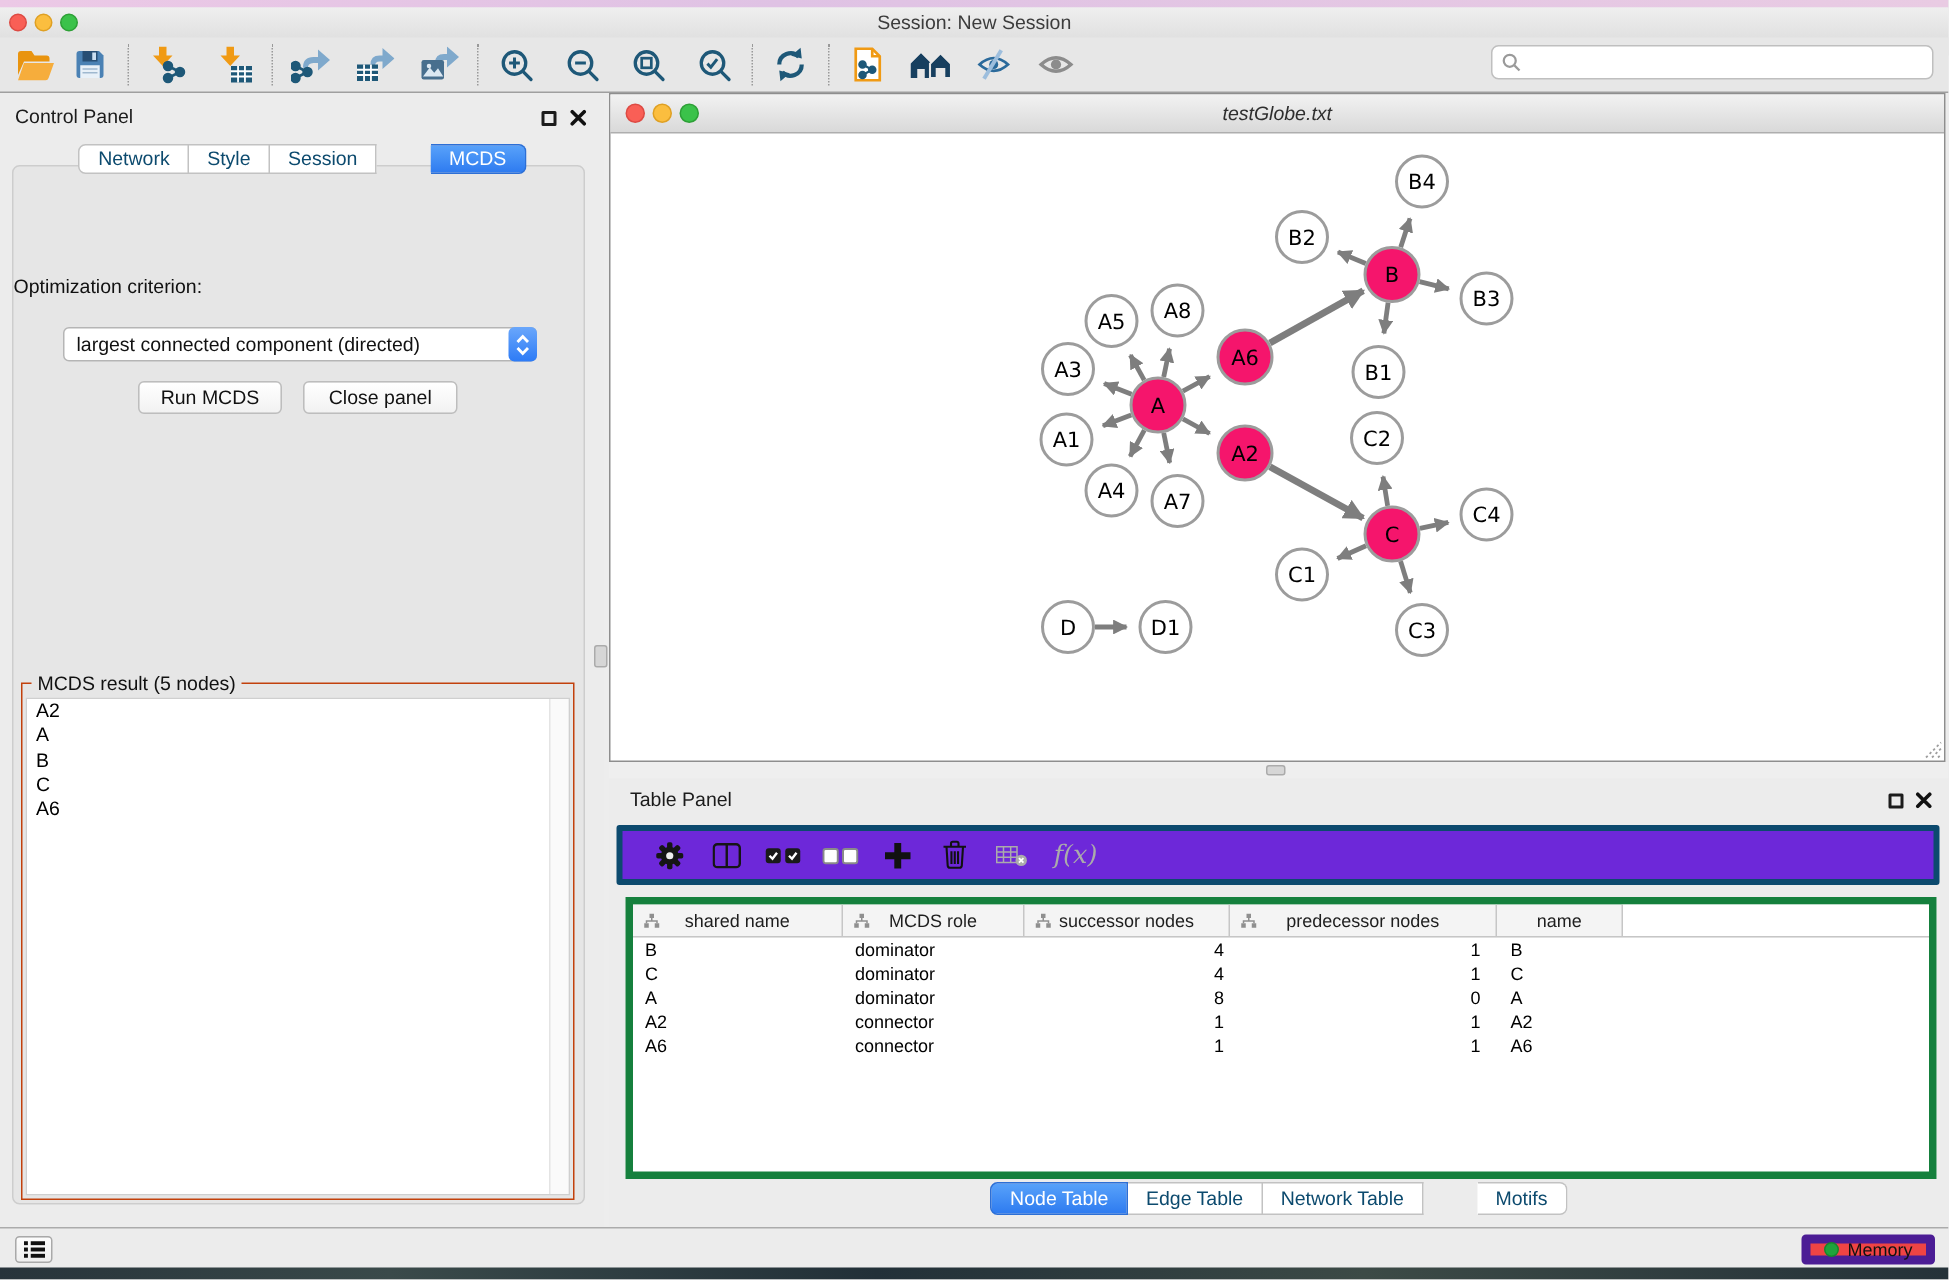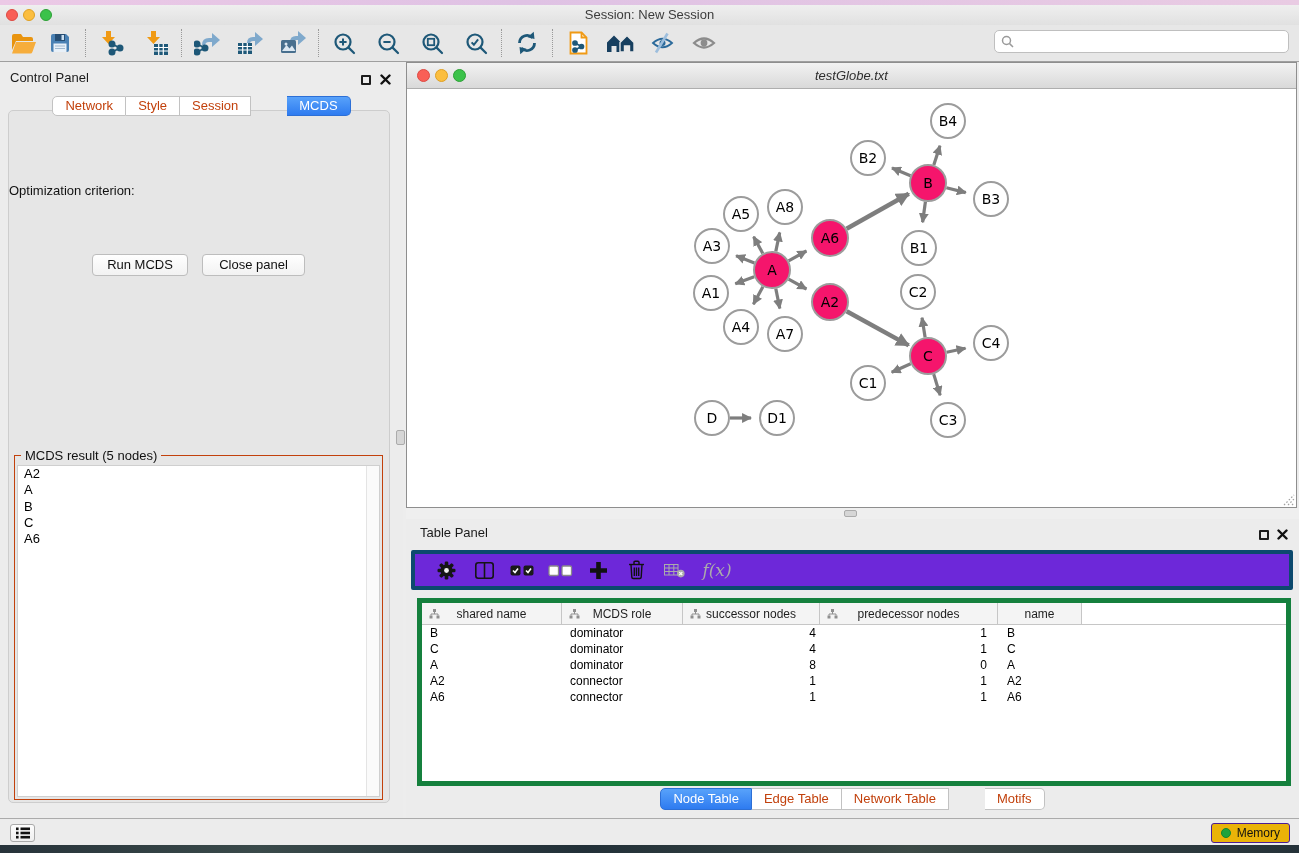--- a/index.html
+++ b/index.html
@@ -31,21 +31,21 @@
   #search-input { border:none; outline:none; flex:1; height:19px; font-size:12px; background:transparent; margin-left:4px; }
 
   
   #control-panel { left:0; top:62px; width:403px; height:756px; background:#ececec; }
   #cp-title { left:10px; top:8px; font-size:13px; color:#1b1b1b; }
   .float-box { display:inline-block; width:10px; height:10px; border:2px solid #1c1c1c; border-radius:1px; }
   #cp-inner { left:8px; top:48px; width:382px; height:693px; background:#e6e6e6;
     border:1px solid #cdcdcd; border-radius:5px; }
   .seg { display:flex; }
   .seg-tab { background:#fff; border:1px solid #c2c2c2; border-left:none; font-size:13px;
-    height:20px; line-height:18px; padding:0 12px; color:#c2410c; cursor:default; }
+    height:20px; line-height:18px; padding:0 12px; color:#0c4a6e; cursor:default; }
   .seg-tab:first-child { border-left:1px solid #c2c2c2; border-radius:5px 0 0 5px; }
   .seg-tab:last-child { border-radius:0 5px 5px 0;margin-left:36px; }
   .seg-tab.active { background:linear-gradient(#58a2fa,#2e7bf0); border-color:#2c6fd6; color:#fff; }
   #cp-tabs-wrap { left:0; top:34px; width:403px; display:flex; justify-content:center; }
   #opt-label { left:0; top:72px; width:382px; text-align:left; font-size:13px; color:#111; }
   #opt-select { left:42px; top:156px; width:316px; height:23px; background:#fff; border:1px solid #b5b5b5;
     border-radius:4px; font-size:13px; line-height:21px; color:#111; padding-left:8px; }
   #opt-stepper { position:absolute; right:-1px; top:-1px; width:19px; height:23px; border-radius:4px;
     background:linear-gradient(#6aa7fb,#2d7bf6); display:flex; align-items:center; justify-content:center; }
   .cp-btn { position:absolute; height:22px; background:linear-gradient(#ffffff,#f2f2f2);
@@ -93,21 +93,21 @@
   .td.c2 { text-align:right; padding-right:4px; }
   .td.c3 { text-align:right; padding-right:11px; }
   .td.c4 { padding-left:9px; }
   #tp-tabs-wrap { left:0; top:269px; width:893px; display:flex; justify-content:center; }
   #tp-tabs-wrap .seg-tab { height:22px; line-height:20px; }
 
   
   #status-bar { left:0; top:818px; width:1299px; height:27px; background:#ececec; border-top:1px solid #ababab; }
   #list-btn { left:10px; top:5px; width:25px; height:18px; background:linear-gradient(#fdfdfd,#efefef);
     border:1px solid #a9a9a9; border-radius:3px; display:flex; align-items:center; justify-content:center; }
-  #memory-btn { right:9px; top:4px; height:20px; background:#eab308; border:1px solid #4c1d95; border-radius:3px;
+  #memory-btn { right:9px; top:4px; height:20px; background:#ef4444; border:6px solid #4c1d95; border-radius:3px;
     display:flex; align-items:center; padding:0 9px; }
   #memory-dot { width:10px; height:10px; border-radius:50%; background:#1fa33c; border:1px solid #15862d; margin-right:6px; }
   #memory-label { font-size:12px; color:#111; }
 </style>
 </head>
 <body>
 
 <div id="desktop-top" class="abs"></div>
 
 <div id="titlebar" class="abs">
@@ -284,20 +284,28 @@
   <div id="cp-inner" class="abs">
     <div id="opt-label" class="abs">Optimization criterion:</div>
   </div>
   <div id="cp-tabs-wrap" class="abs">
     <div class="seg">
         <div class="seg-tab">Network</div>
         <div class="seg-tab">Style</div>
         <div class="seg-tab">Session</div>
         <div class="seg-tab active">MCDS</div>
       </div>
+  </div>
+  <div id="opt-select" class="abs">
+    <span>largest connected component (directed)</span>
+    <span id="opt-stepper">
+      <svg width="11" height="16" viewBox="0 0 11 16">
+          <path d="M2 6 L5.5 2.4 L9 6 M2 10 L5.5 13.6 L9 10" stroke="#fff" stroke-width="1.9" fill="none"></path>
+        </svg>
+    </span>
   </div>
   <div id="run-btn" class="cp-btn">Run MCDS</div>
   <div id="close-btn" class="cp-btn">Close panel</div>
   <div id="mcds-fieldset" class="abs">
     <span id="mcds-legend">MCDS result (5 nodes)</span>
     <div id="mcds-list">
       <div id="mcds-scroll"></div>
     <div class="result-item">A2</div>
         <div class="result-item">A</div>
         <div class="result-item">B</div>

